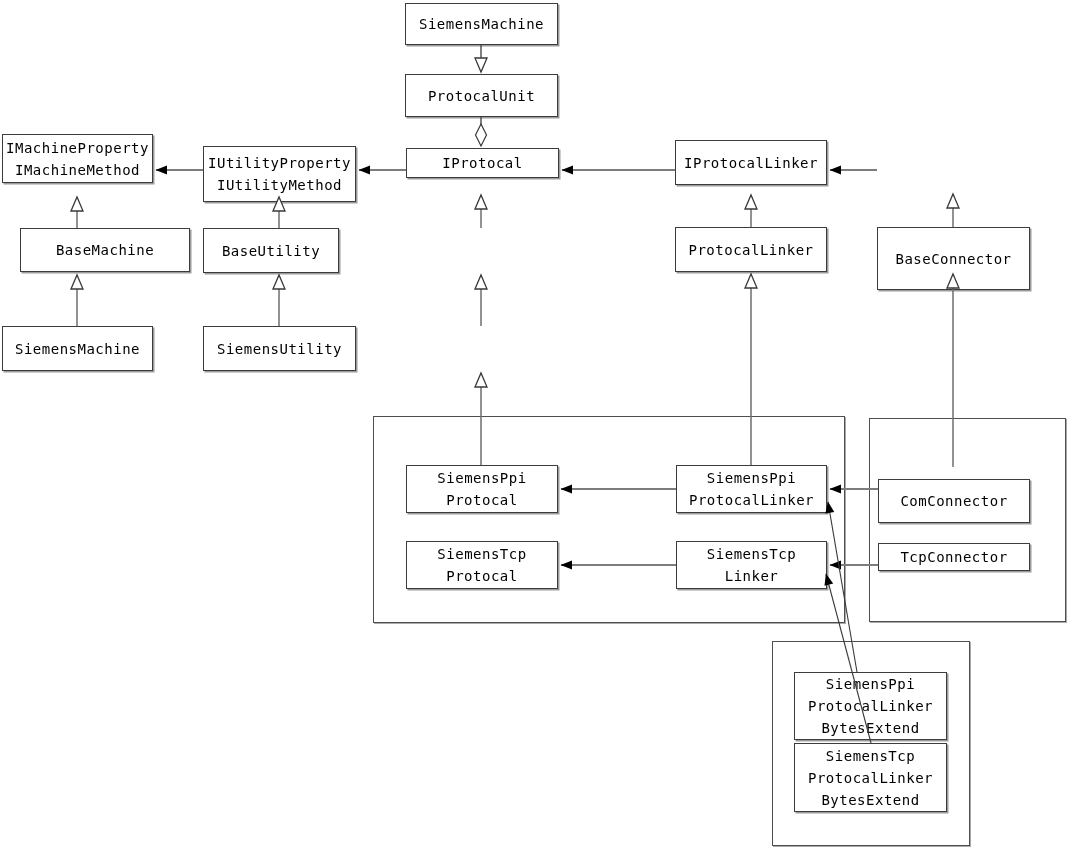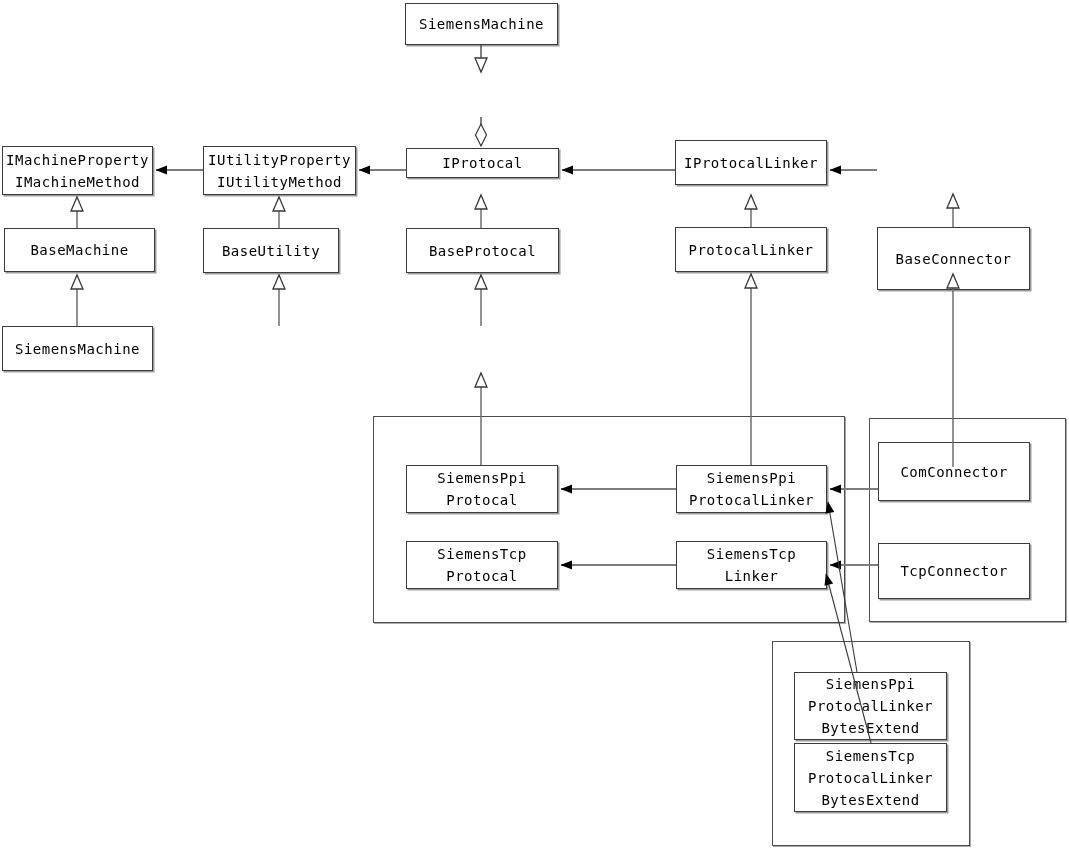--- a/index.html
+++ b/index.html
@@ -16,77 +16,80 @@
 
 <div id="canvas">
 
   <div class="group" style="left:373px;top:416px;width:472px;height:207px"></div>
   <div class="group" style="left:869px;top:418px;width:197px;height:204px"></div>
   <div class="group" style="left:772px;top:641px;width:198px;height:205px"></div>
 
   <div class="node" style="left:405px;top:3px;width:153px;height:42px">
       <span class="lbl">SiemensMachine</span>
     </div>
+  <div class="node" style="left:405px;top:74px;width:153px;height:43px">
+      <span class="lbl">ProtocalUnit</span>
+    </div>
 
-  <div class="node" style="left:2px;top:146px;width:151px;height:49px">
+  <div class="node" style="left:2px;top:134px;width:151px;height:49px">
       <span class="lbl">IMachineProperty
 IMachineMethod</span>
     </div>
-  <div class="node" style="left:203px;top:146px;width:153px;height:49px">
+  <div class="node" style="left:203px;top:146px;width:153px;height:56px">
       <span class="lbl">IUtilityProperty
 IUtilityMethod</span>
     </div>
   <div class="node" style="left:406px;top:148px;width:153px;height:30px">
       <span class="lbl">IProtocal</span>
     </div>
   <div class="node" style="left:675px;top:140px;width:152px;height:45px">
       <span class="lbl">IProtocalLinker</span>
     </div>
 
-  <div class="node" style="left:4px;top:228px;width:151px;height:44px">
+  <div class="node" style="left:20px;top:228px;width:170px;height:44px">
       <span class="lbl">BaseMachine</span>
     </div>
   <div class="node" style="left:203px;top:228px;width:136px;height:45px">
       <span class="lbl">BaseUtility</span>
-    </div>
-  <div class="node" style="left:406px;top:228px;width:153px;height:45px">
-      <span class="lbl">BaseProtocal</span>
     </div>
   <div class="node" style="left:675px;top:227px;width:152px;height:45px">
       <span class="lbl">ProtocalLinker</span>
     </div>
   <div class="node" style="left:877px;top:227px;width:153px;height:63px">
       <span class="lbl">BaseConnector</span>
     </div>
 
   <div class="node" style="left:2px;top:326px;width:151px;height:45px">
       <span class="lbl">SiemensMachine</span>
+    </div>
+  <div class="node" style="left:203px;top:326px;width:153px;height:45px">
+      <span class="lbl">SiemensUtility</span>
     </div>
 
   <div class="node" style="left:406px;top:465px;width:152px;height:48px">
       <span class="lbl">SiemensPpi
 Protocal</span>
     </div>
   <div class="node" style="left:406px;top:541px;width:152px;height:48px">
       <span class="lbl">SiemensTcp
 Protocal</span>
     </div>
   <div class="node" style="left:676px;top:465px;width:151px;height:48px">
       <span class="lbl">SiemensPpi
 ProtocalLinker</span>
     </div>
   <div class="node" style="left:676px;top:541px;width:151px;height:48px">
       <span class="lbl">SiemensTcp
 Linker</span>
     </div>
 
-  <div class="node" style="left:878px;top:442px;width:152px;height:59px">
+  <div class="node" style="left:878px;top:479px;width:152px;height:44px">
       <span class="lbl">ComConnector</span>
     </div>
-  <div class="node" style="left:878px;top:543px;width:152px;height:56px">
+  <div class="node" style="left:878px;top:543px;width:152px;height:28px">
       <span class="lbl">TcpConnector</span>
     </div>
 
   <div class="node" style="left:794px;top:672px;width:153px;height:68px">
       <span class="lbl">SiemensPpi
 ProtocalLinker
 BytesExtend</span>
     </div>
   <div class="node" style="left:794px;top:743px;width:153px;height:69px">
       <span class="lbl">SiemensTcp

